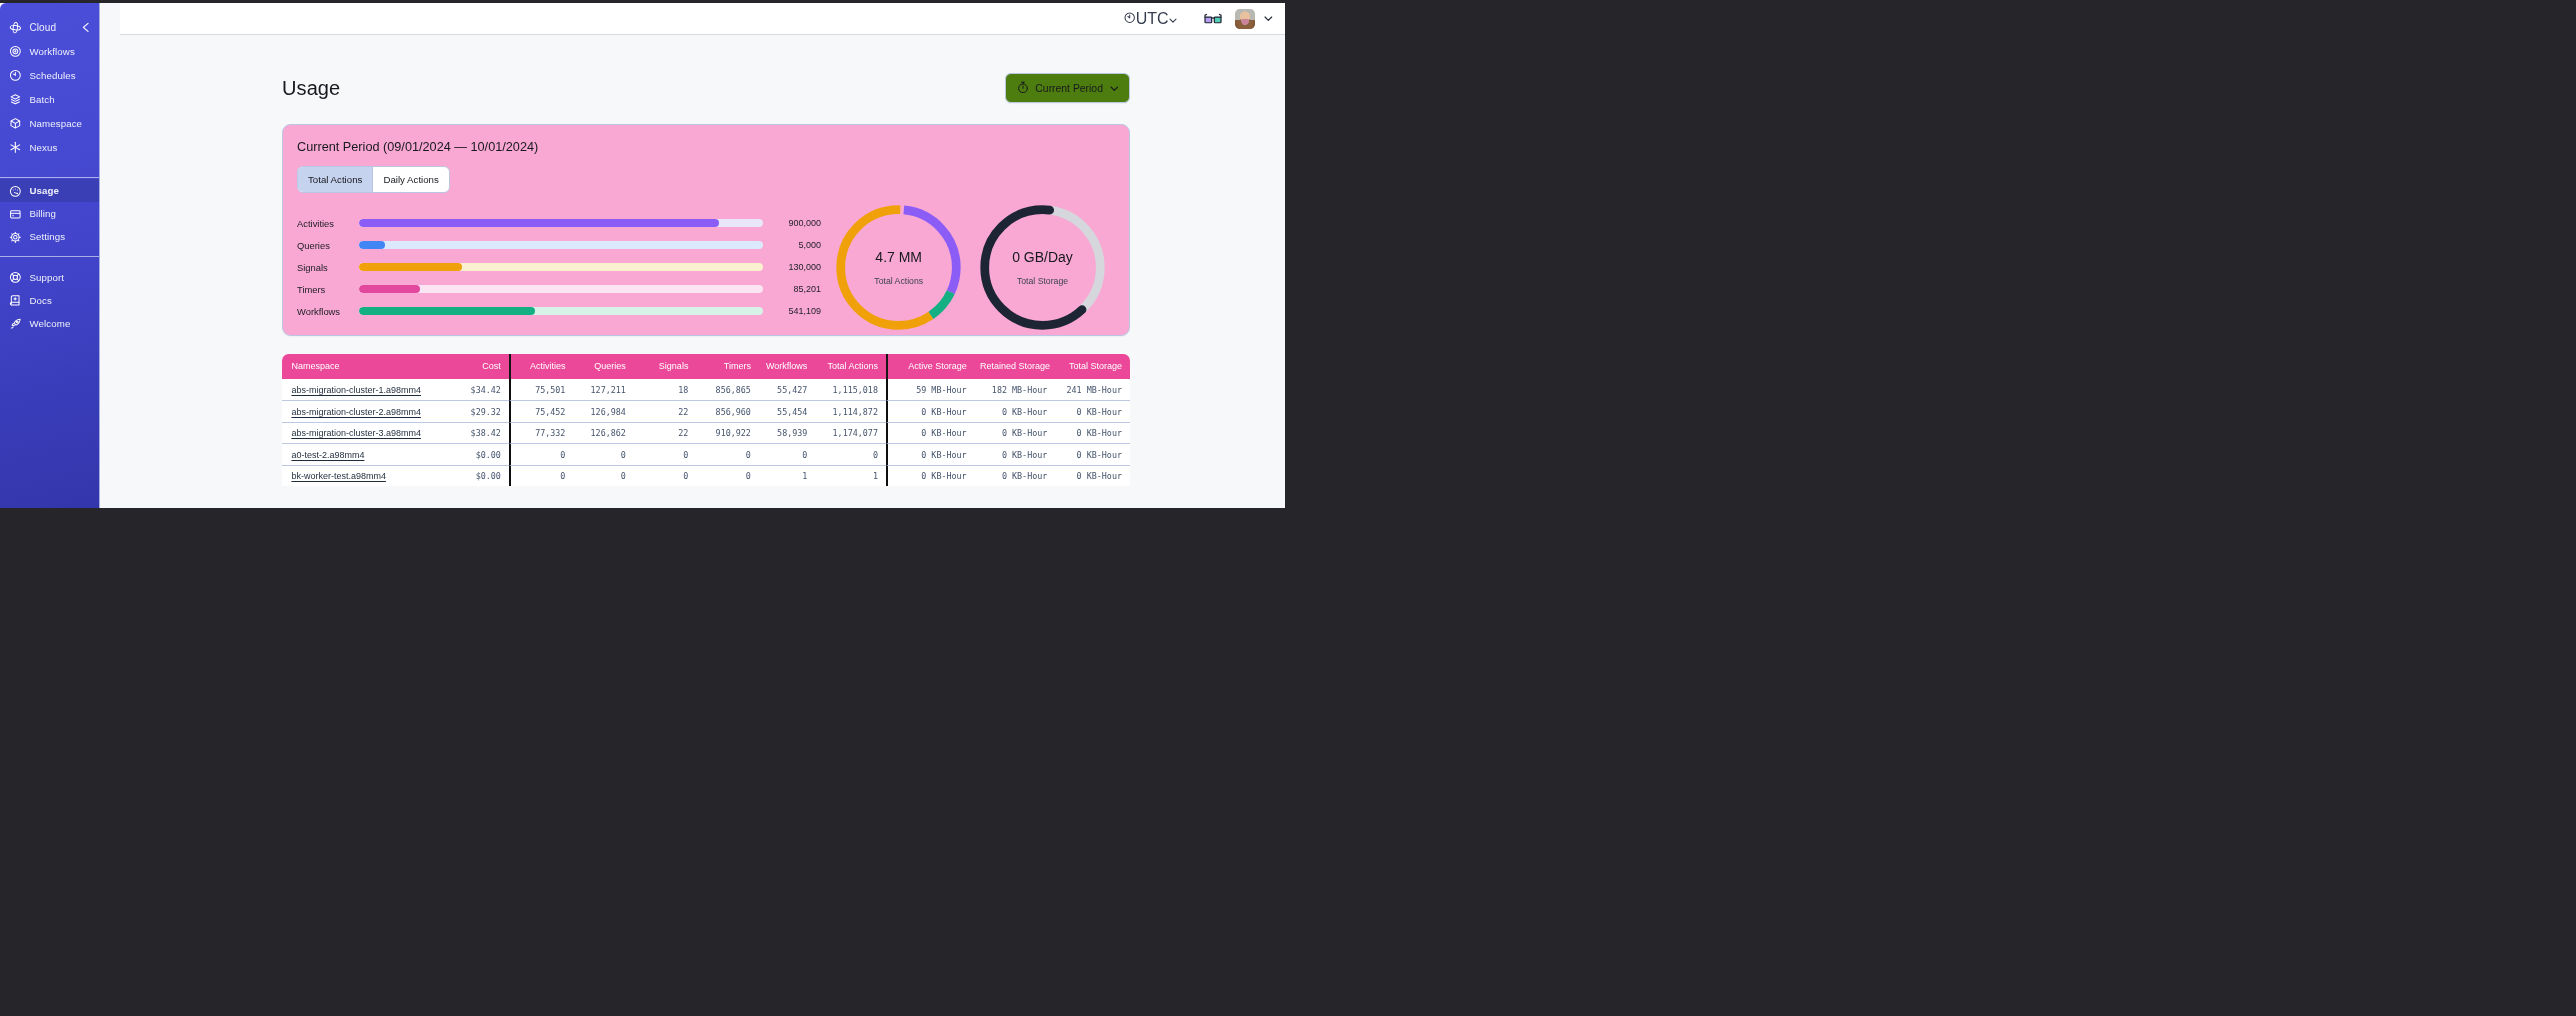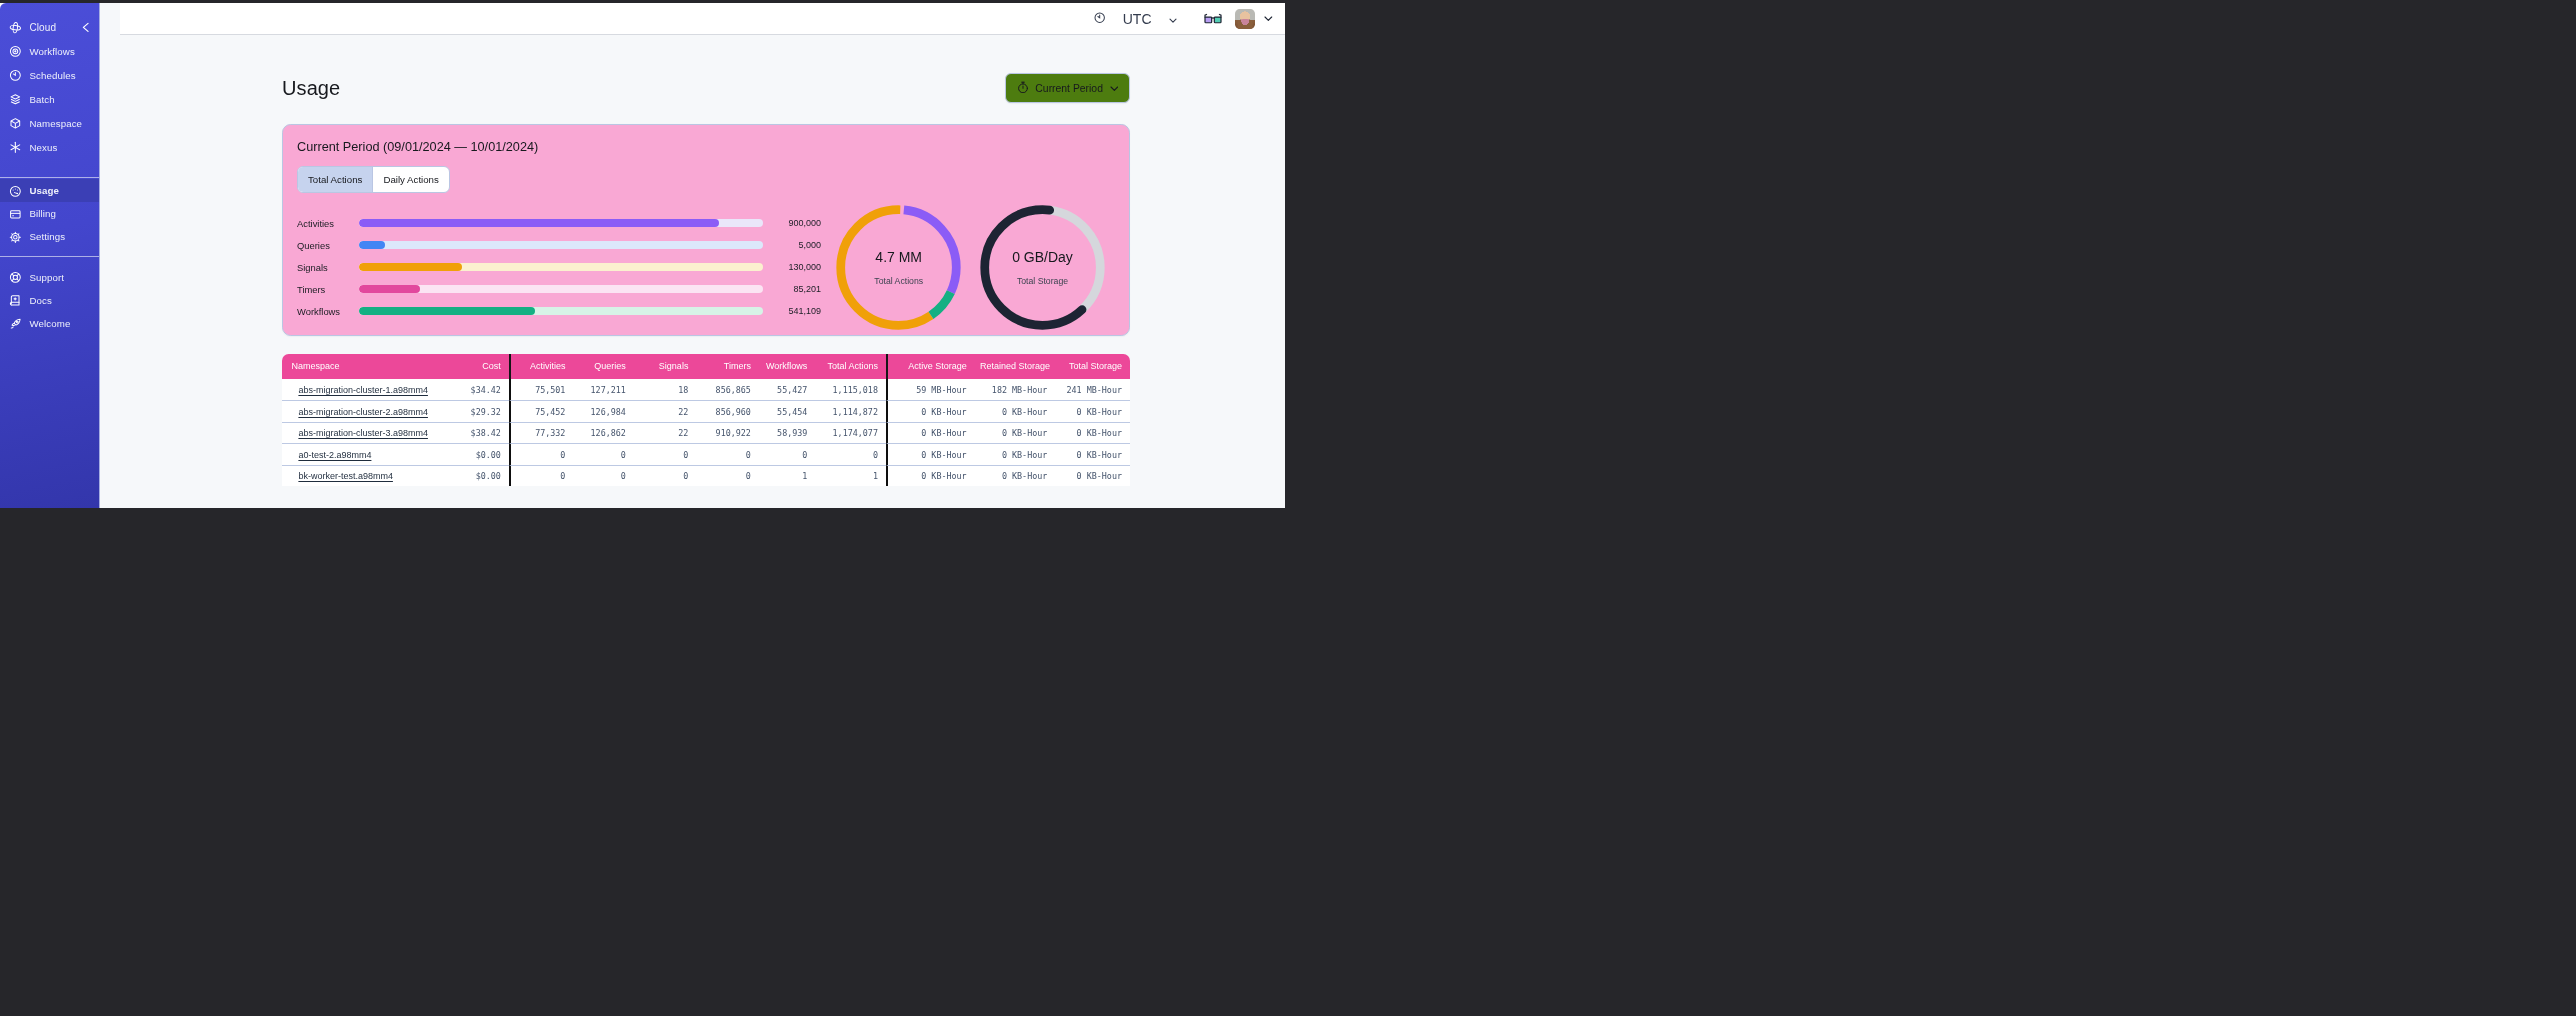--- a/index.html
+++ b/index.html
@@ -24,21 +24,21 @@
   .side-divider { height:1.3px; background:rgba(230,233,246,.65); margin:0; }
   .div1 { margin-top:17.4px; }
   .div2 { margin-top:7.4px; }
   .sp13 { height:8.7px; }
   .sp2 { height:1.3px; }
 
   
   .topbar { position:absolute; left:120px; right:0; top:0; height:31.5px; background:#fff;
     border-bottom:1.3px solid #d7dae0; display:flex; align-items:center; justify-content:flex-end;
     padding-right:12px; z-index:2; }
-  .tz { display:flex; align-items:center; gap:17px; color:#343c4e; font-size:14px; font-weight:500; cursor:pointer; }
+  .tz { display:flex; align-items:center; gap:0; color:#343c4e; font-size:16px; font-weight:500; cursor:pointer; }
   .glasses-wrap { margin-left:27px; display:flex; cursor:pointer; }
   .avatar { margin-left:13.4px; width:20px; height:20px; border-radius:4.7px; cursor:pointer;
     background:
       radial-gradient(circle at 50% 38%, #e8c29f 0 32%, rgba(0,0,0,0) 33%),
       linear-gradient(180deg, #b9b9b4 0 55%, #8a5f3c 55%, #7a4f32 100%);
     position:relative; overflow:hidden; }
   .avatar::after { content:""; position:absolute; left:50%; top:52%; width:14.8px; height:10.7px; transform:translateX(-50%);
     background:radial-gradient(ellipse at 50% 0%, #c9849a 0 40%, #8a5f3c 41%); border-radius:40% 40% 0 0; }
   .user-caret { margin-left:9.4px; display:flex; cursor:pointer; }
 
@@ -78,21 +78,21 @@
   .usage-table-wrap { margin-top:17.4px; }
   table { width:848px; border-collapse:separate; border-spacing:0; table-layout:fixed; }
   thead th { background:#ec4899; color:#fff; font-size:9px; font-weight:500; height:25px;
     padding:0 8px 0 5.4px; text-align:right; white-space:nowrap; overflow:hidden; }
   thead th:first-child { text-align:left; border-top-left-radius:6.7px; padding-left:9.4px; }
   thead th:last-child { border-top-right-radius:6.7px; }
   tbody td { background:#fff; height:21.5px; padding:0 8px 0 5.4px; font-family:"DejaVu Sans Mono", monospace;
     font-size:8.4px; color:#45546c; text-align:right; white-space:nowrap; overflow:hidden; }
   tbody tr + tr td { border-top:1.3px solid #bdc9e3; }
   tbody td.c-ns { text-align:left; padding-left:9.4px; font-family:"Liberation Sans", sans-serif; font-size:9px; }
-  .ns-link { color:#1f2c3d; text-decoration:underline; text-underline-offset:2px; cursor:pointer;margin-left:7px; }
+  .ns-link { color:#1f2c3d; text-decoration:underline; text-underline-offset:2px; cursor:pointer; }
   tbody td.group-start, thead th.group-start-h { border-left:2px solid #0e0e0e; }
   thead th.group-start-h { border-left-color:#161617; }
 </style>
 </head>
 <body>
 
 <div class="screen">
 
   <nav class="sidebar">
     <div class="side-row brand-row">

